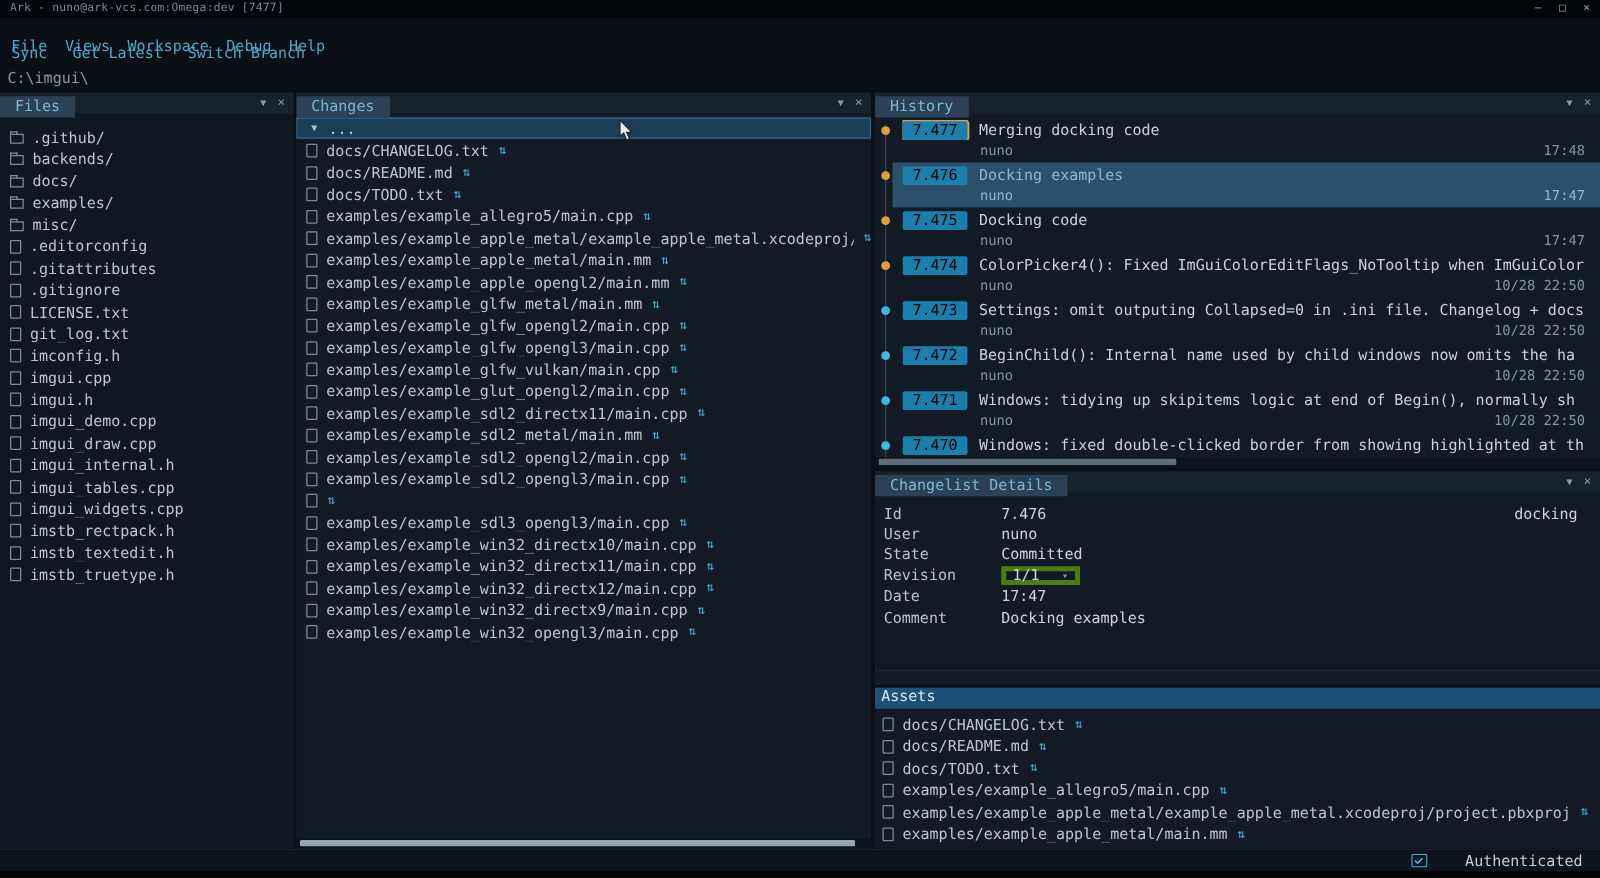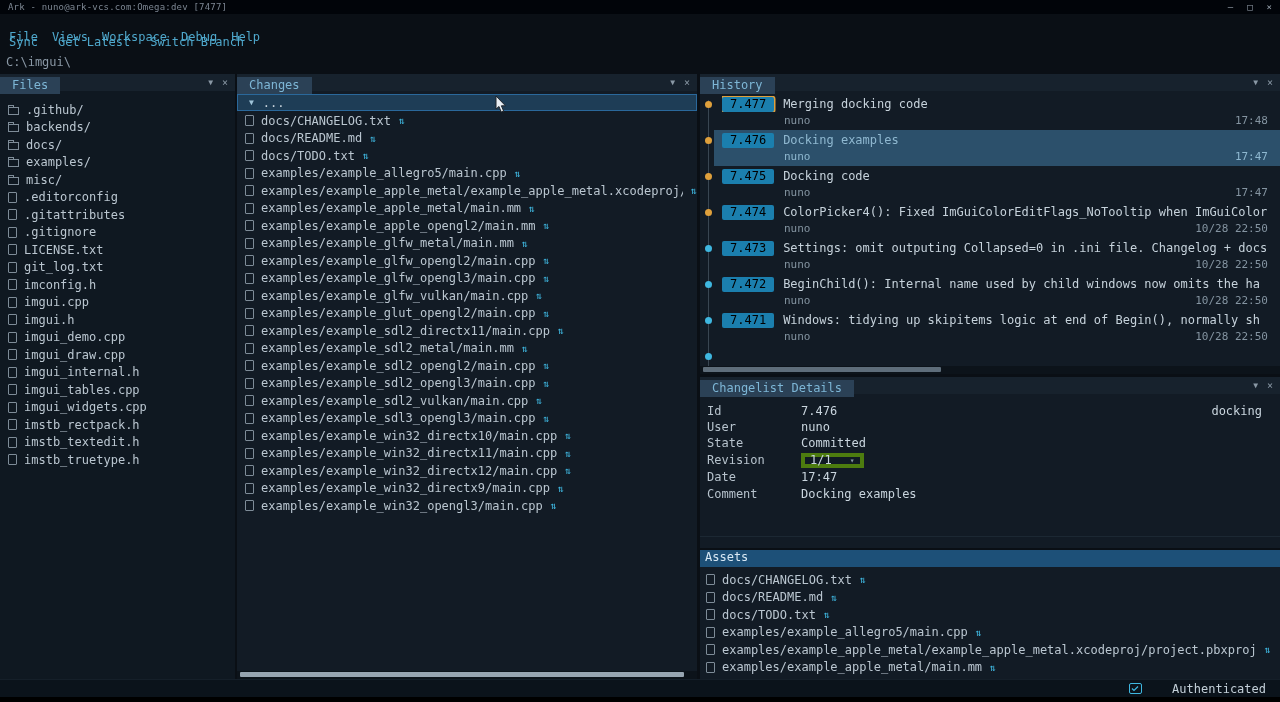--- a/index.html
+++ b/index.html
@@ -300,21 +300,20 @@
         <span class="lbl">examples/example_sdl2_opengl2/main.cpp</span>
         <span class="chg">⇅</span>
       </div>
       <div class="row">
         <span class="ic doc"></span>
         <span class="lbl">examples/example_sdl2_opengl3/main.cpp</span>
         <span class="chg">⇅</span>
       </div>
       <div class="row">
         <span class="ic doc"></span>
-        <span class="lbl">examples/example_sdl2_vulkan/main.cpp</span>
         <span class="chg">⇅</span>
       </div>
       <div class="row">
         <span class="ic doc"></span>
         <span class="lbl">examples/example_sdl3_opengl3/main.cpp</span>
         <span class="chg">⇅</span>
       </div>
       <div class="row">
         <span class="ic doc"></span>
         <span class="lbl">examples/example_win32_directx10/main.cpp</span>
@@ -428,20 +427,24 @@
           <span class="badge">7.471</span>
           <span class="cmt">Windows: tidying up skipitems logic at end of Begin(), normally sh</span>
         </div>
         <div class="l2">
           <span class="auth-name">nuno</span>
           <span class="time">10/28 22:50</span>
         </div>
       </div>
       <div class="hrow">
         <span class="dot teal"></span>
+        <div class="l1">
+          <span class="badge">7.470</span>
+          <span class="cmt">Windows: fixed double-clicked border from showing highlighted at th</span>
+        </div>
         <div class="l2">
           <span class="auth-name"></span>
           <span class="time"></span>
         </div>
       </div>
     </div>
   <div class="hscroll-track">
       <span class="hscroll-thumb"></span>
     </div>
 </div>

